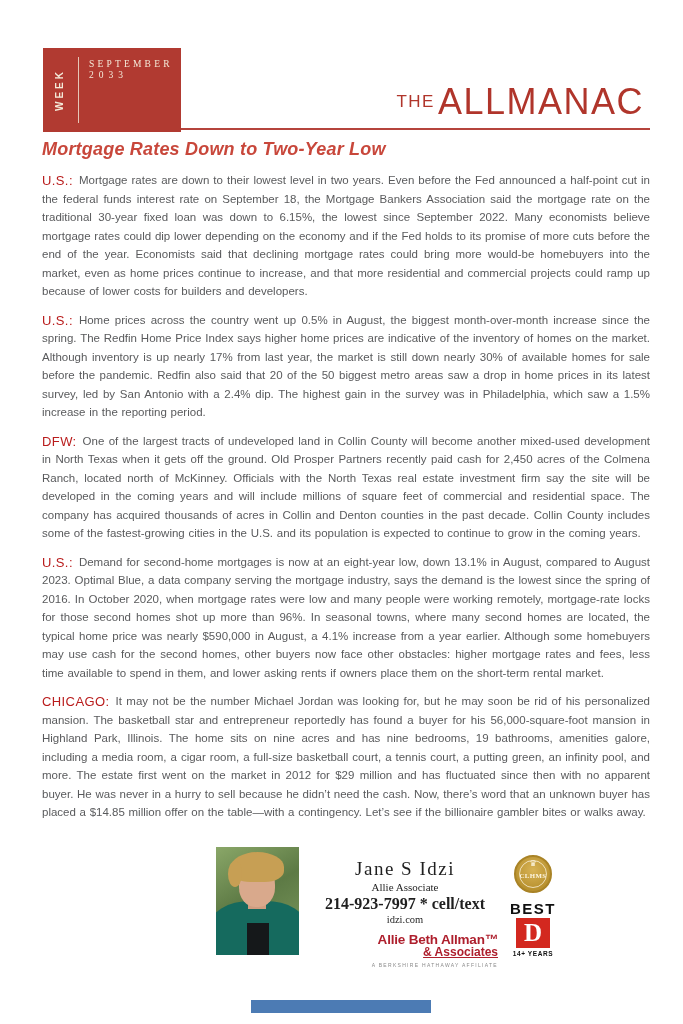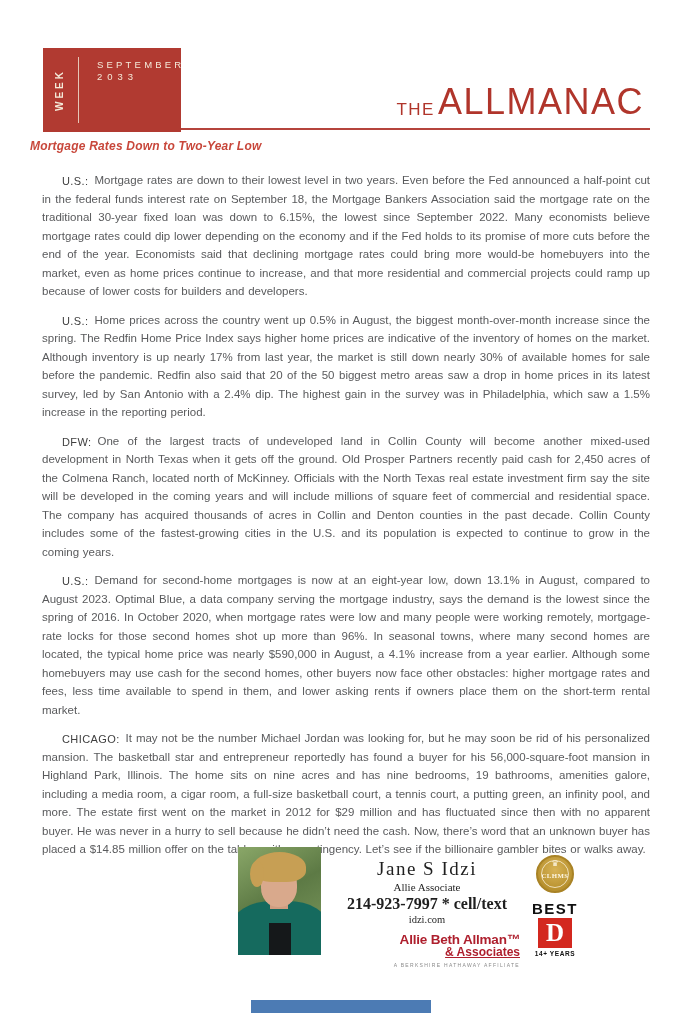--- a/index.html
+++ b/index.html
@@ -7,44 +7,44 @@
   .page {
     position:relative; width:683px; height:1024px; background:#ffffff;
     font-family:"Liberation Sans", sans-serif; overflow:hidden;
   }
 
   
   .date-block { position:absolute; left:43px; top:48px; width:138px; height:84px; background:#b13a31; color:#f4ead9; }
   .week-vert { position:absolute; left:11px; top:0; height:84px; display:flex; align-items:center; }
   .week-vert span { writing-mode:vertical-rl; transform:rotate(180deg); font-size:10px; font-weight:700; letter-spacing:3px; }
   .date-divider { position:absolute; left:35px; top:9px; bottom:9px; width:1px; background:rgba(244,234,217,.8); }
-  .date-right { position:absolute; left:54px; top:11px; }
+  .date-right { position:absolute; left:46px; top:11px;font-family:Liberation Serif, serif; }
   .date-month { font-size:9.5px; letter-spacing:3.2px; font-weight:400; }
   .date-day { font-size:40px; font-weight:300; line-height:1.02; letter-spacing:3px; margin-top:2px; }
   .date-year { font-size:9.5px; letter-spacing:5px; margin-top:1px; }
 
   
-  .brand { position:absolute; top:84px; right:39px; color:#b0352b; display:flex; align-items:flex-end; }
+  .brand { position:absolute; top:84px; right:39px; color:#b0352b; display:flex; align-items:center; }
   .brand-the { font-size:17px; letter-spacing:1.5px; font-weight:400; margin-right:3px; }
   .brand-name { font-size:36px; letter-spacing:1.5px; font-weight:400; line-height:1; }
   .header-rule { position:absolute; left:181px; right:33px; top:128px; height:2px; background:#b5443c; }
 
   
-  .headline { position:absolute; left:30px; top:139px; font-style:italic; font-weight:600;
-              font-size:12px; letter-spacing:.2px; color:#c8473b; }
+  .headline { position:absolute; left:42px; top:139px; font-style:italic; font-weight:600;
+              font-size:18px; letter-spacing:.2px; color:#c8473b; }
 
   
   .articles { position:absolute; left:42px; top:171px; width:608px; }
   p.article { text-align:justify; font-size:11.5px; line-height:18.5px; color:#595a5c;
               margin:0 0 10px 0; word-spacing:.5px; }
-  .lead { color:#404040; font-size:11px; line-height:1; letter-spacing:.4px; margin-right:6px;
-          vertical-align:-1px; white-space:nowrap;margin-left:20px; }
+  .lead { color:#b91c1c; font-size:13px; line-height:1; letter-spacing:.4px; margin-right:6px;
+          vertical-align:-1px; white-space:nowrap; }
 
   
-  .footer-card { position:absolute; left:216px; top:847px; width:288px; height:110px; display:flex;margin-left:22px; }
+  .footer-card { position:absolute; left:216px; top:847px; width:288px; height:110px; display:flex; }
 
   .photo { position:relative; width:83px; height:108px; overflow:hidden; flex:none; margin-right:13px; }
   .p-bg { position:absolute; inset:0; background:linear-gradient(150deg,#8aa768 0%,#5d7a45 45%,#7f9c60 100%); }
   .p-jacket { position:absolute; left:-6px; top:54px; width:96px; height:58px; background:#156a5e; border-radius:42% 42% 0 0; }
   .p-shirt { position:absolute; left:31px; top:76px; width:22px; height:32px; background:#15181a; }
   .p-neck { position:absolute; left:32px; top:48px; width:18px; height:14px; background:#cf9d80; }
   .p-face { position:absolute; left:23px; top:17px; width:36px; height:43px; background:#d9a98c; border-radius:48% 48% 45% 45%; }
   .p-hair { position:absolute; left:15px; top:5px; width:53px; height:30px; background:#c79f54; border-radius:55% 55% 40% 40%; }
   .p-hair2 { position:absolute; left:12px; top:14px; width:14px; height:26px; background:#c79f54; border-radius:50%; }
 

